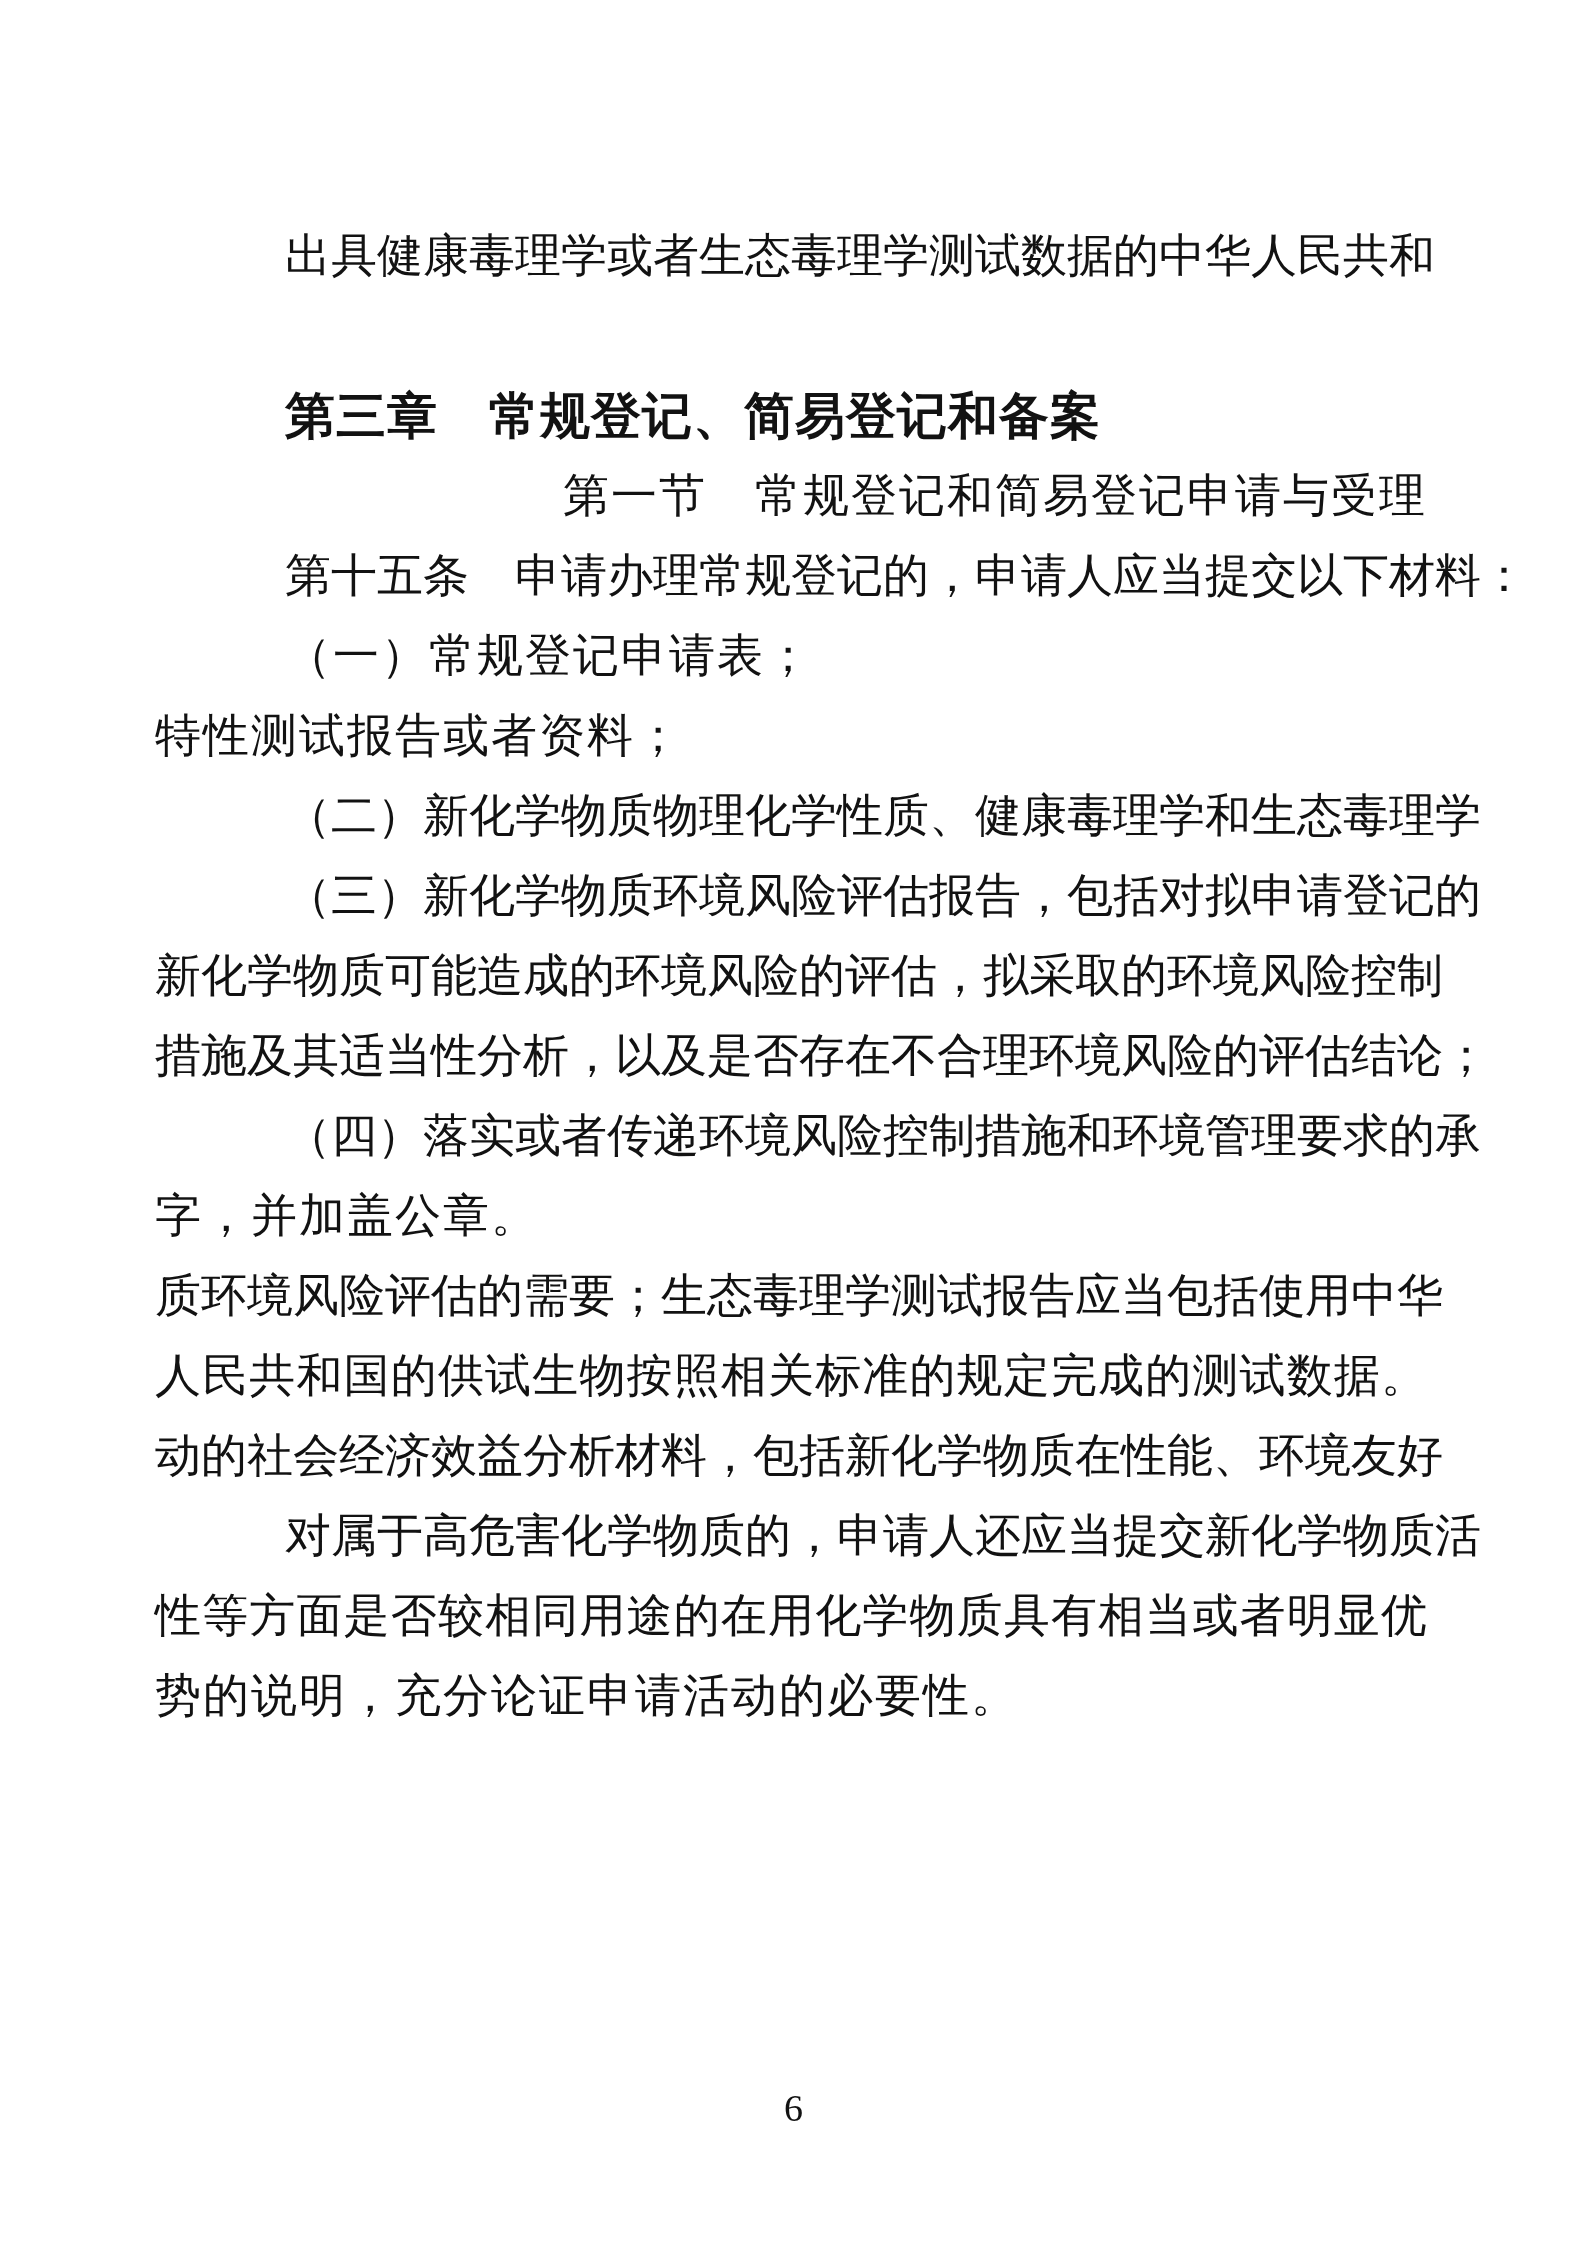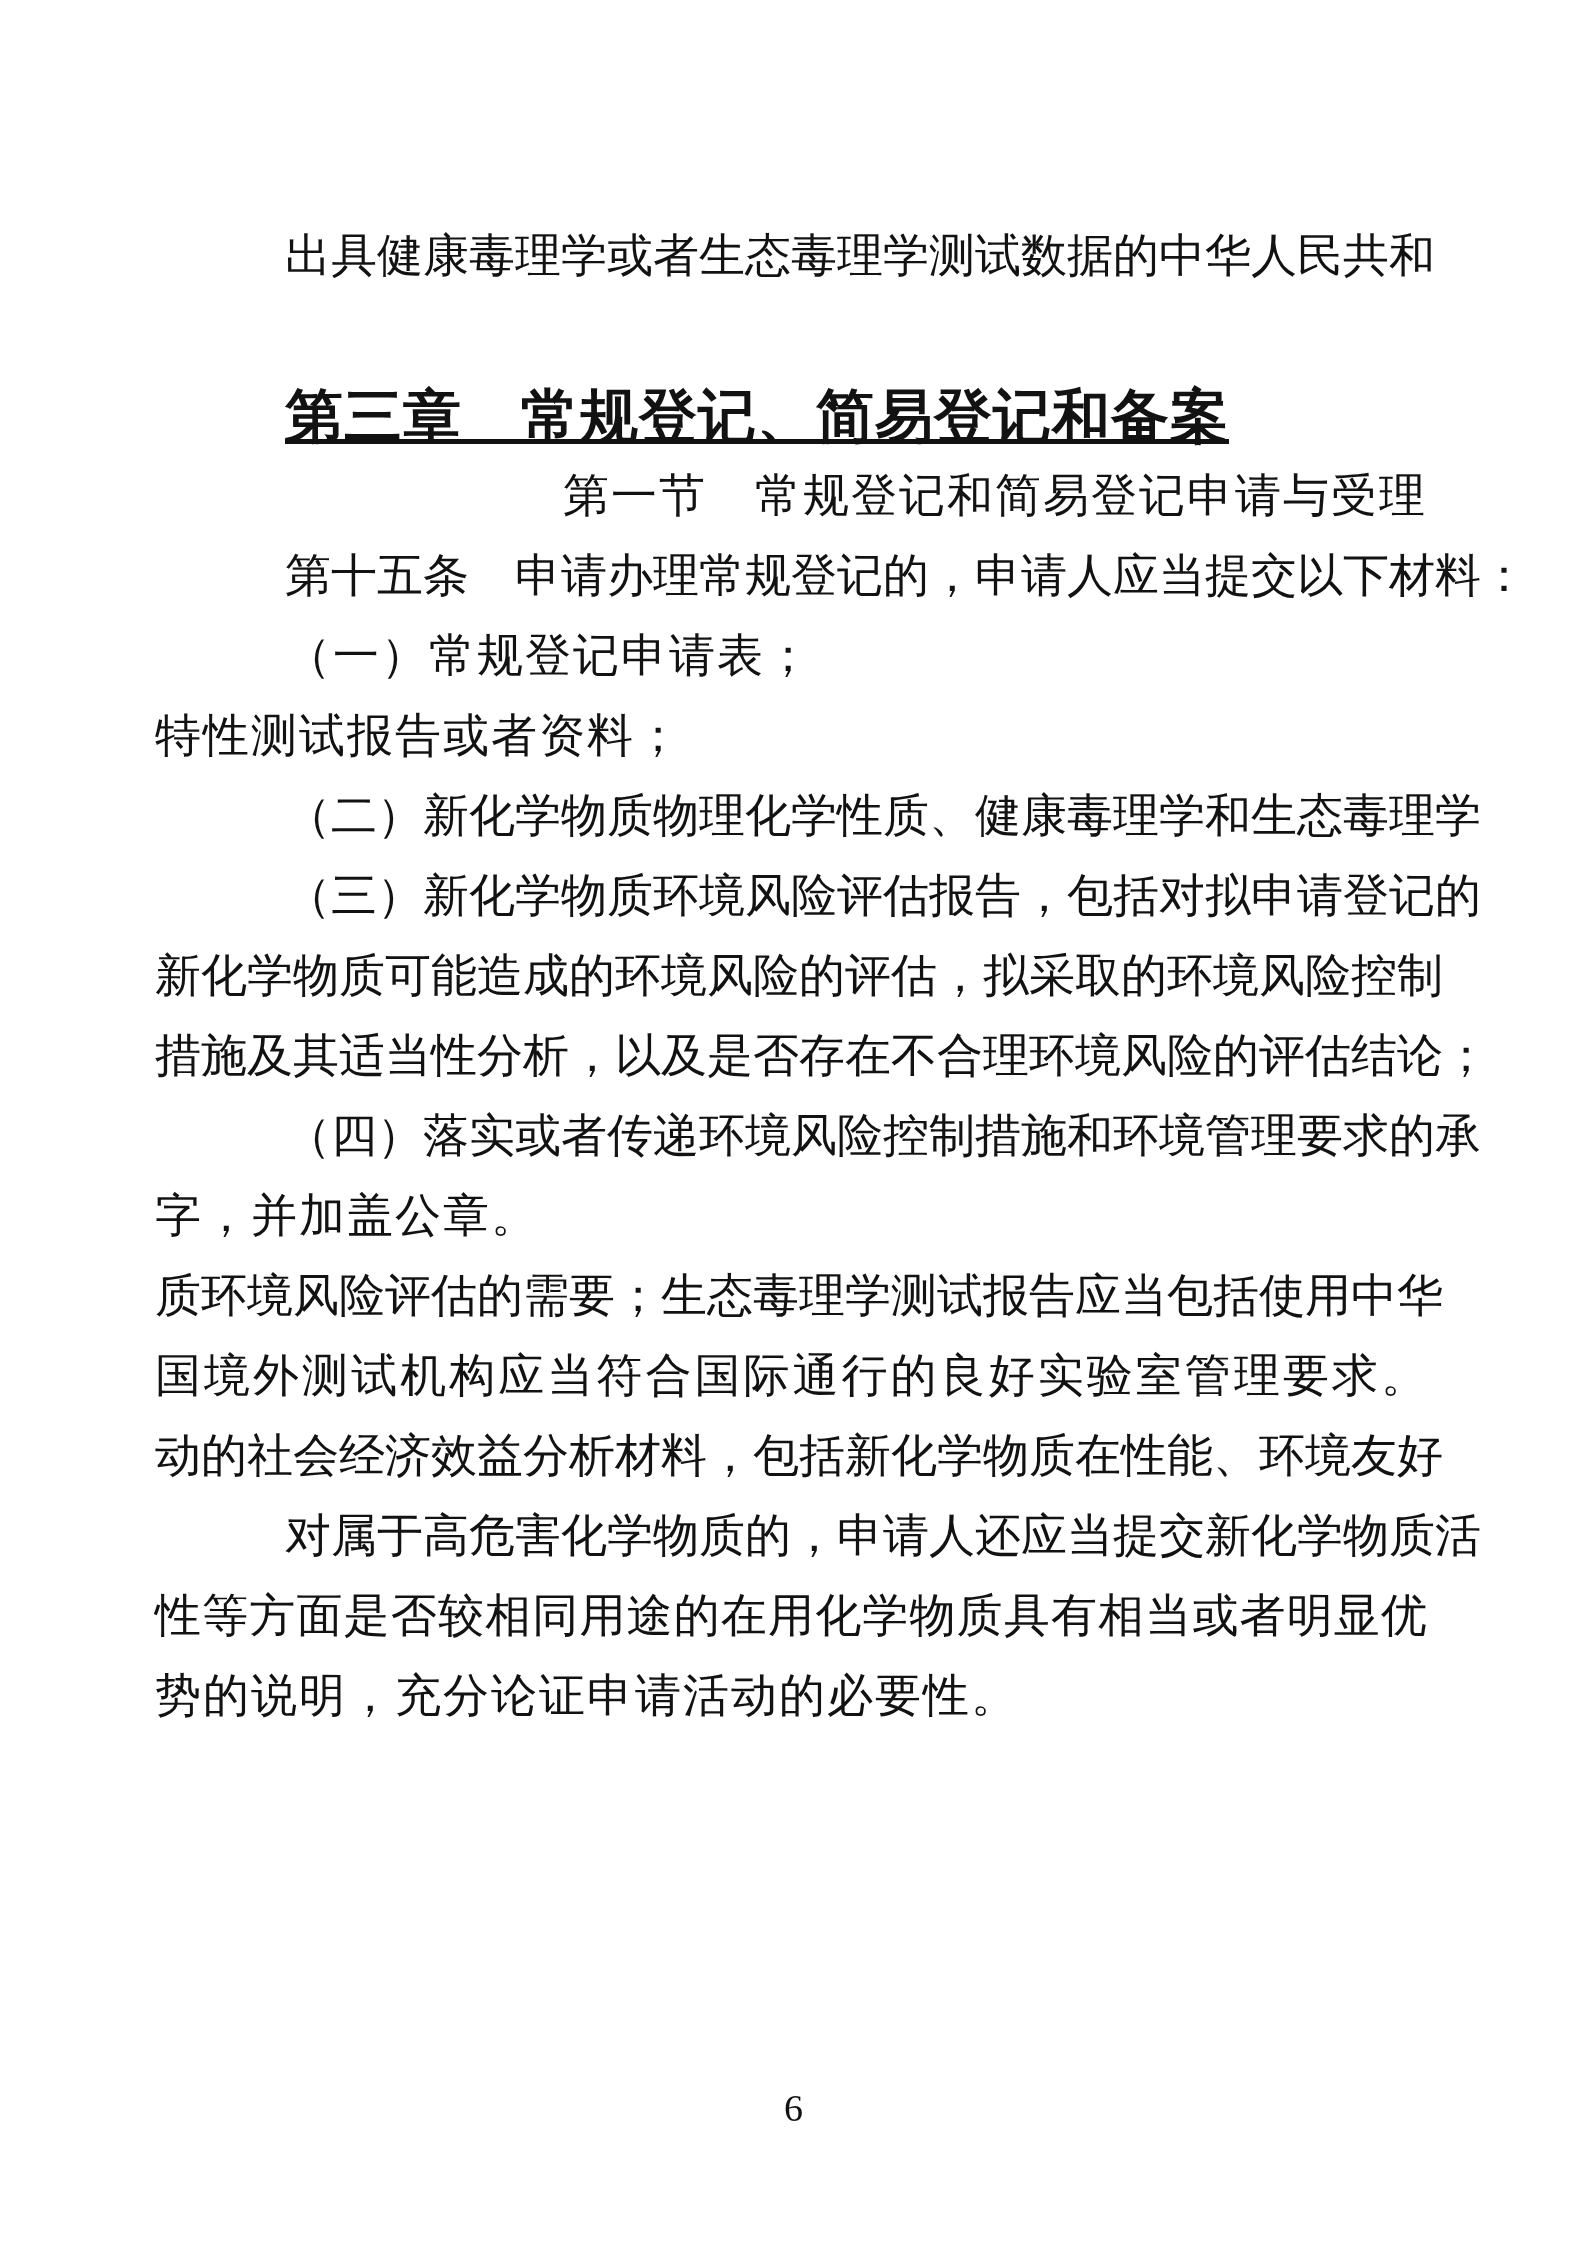--- a/index.html
+++ b/index.html
@@ -40,23 +40,22 @@
   }
   
   .end {
     letter-spacing: 2px;
   }
   .chapter {
     margin-top: 80px;           
     text-indent: 130px;
     font-family: "Liberation Sans", "DejaVu Sans", sans-serif;
     font-weight: 700;
-    font-size: 58px;
+    font-size: 50px;
     letter-spacing: 1px;
-    text-decoration: underline;
   }
   .section {
     text-indent: 130px;
     letter-spacing: 2px;
     text-align: right;
   }
   .footer {
     position: absolute;
     top: 2083px;
     left: 0;
@@ -77,21 +76,21 @@
     <div class="line first j">第十五条　申请办理常规登记的，申请人应当提交以下材料：</div>
     <div class="line first end">（一）常规登记申请表；</div>
     <div class="line end">特性测试报告或者资料；</div>
     <div class="line first j">（二）新化学物质物理化学性质、健康毒理学和生态毒理学</div>
     <div class="line first j">（三）新化学物质环境风险评估报告，包括对拟申请登记的</div>
     <div class="line j">新化学物质可能造成的环境风险的评估，拟采取的环境风险控制</div>
     <div class="line j">措施及其适当性分析，以及是否存在不合理环境风险的评估结论；</div>
     <div class="line first j">（四）落实或者传递环境风险控制措施和环境管理要求的承</div>
     <div class="line end">字，并加盖公章。</div>
     <div class="line j">质环境风险评估的需要；生态毒理学测试报告应当包括使用中华</div>
-    <div class="line j">国境外测试机构应当符合国际通行的良好实验室管理要求。</div>
+    <div class="line j">人民共和国的供试生物按照相关标准的规定完成的测试数据。</div>
     <div class="line j">动的社会经济效益分析材料，包括新化学物质在性能、环境友好</div>
     <div class="line first j">对属于高危害化学物质的，申请人还应当提交新化学物质活</div>
     <div class="line j">性等方面是否较相同用途的在用化学物质具有相当或者明显优</div>
     <div class="line end">势的说明，充分论证申请活动的必要性。</div>
   </div>
 
   <div class="footer">6</div>
 </div>
 
 </body></html>

